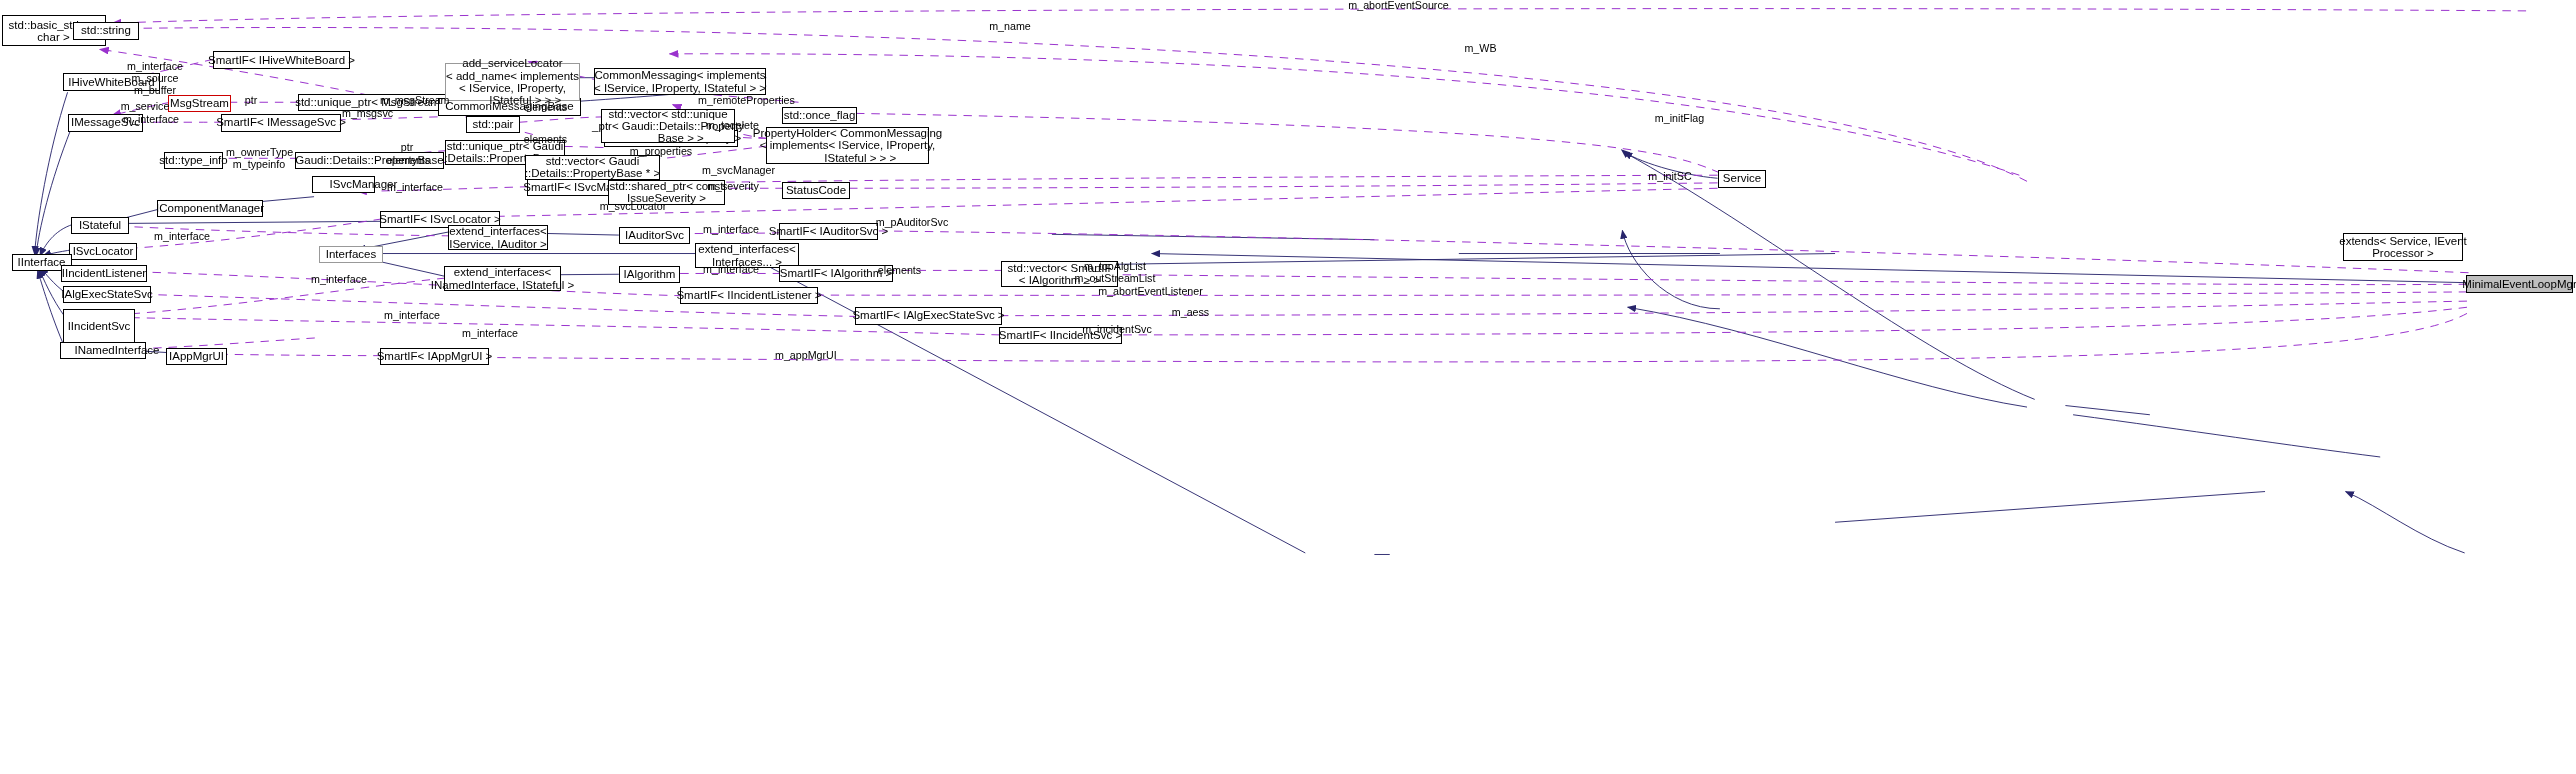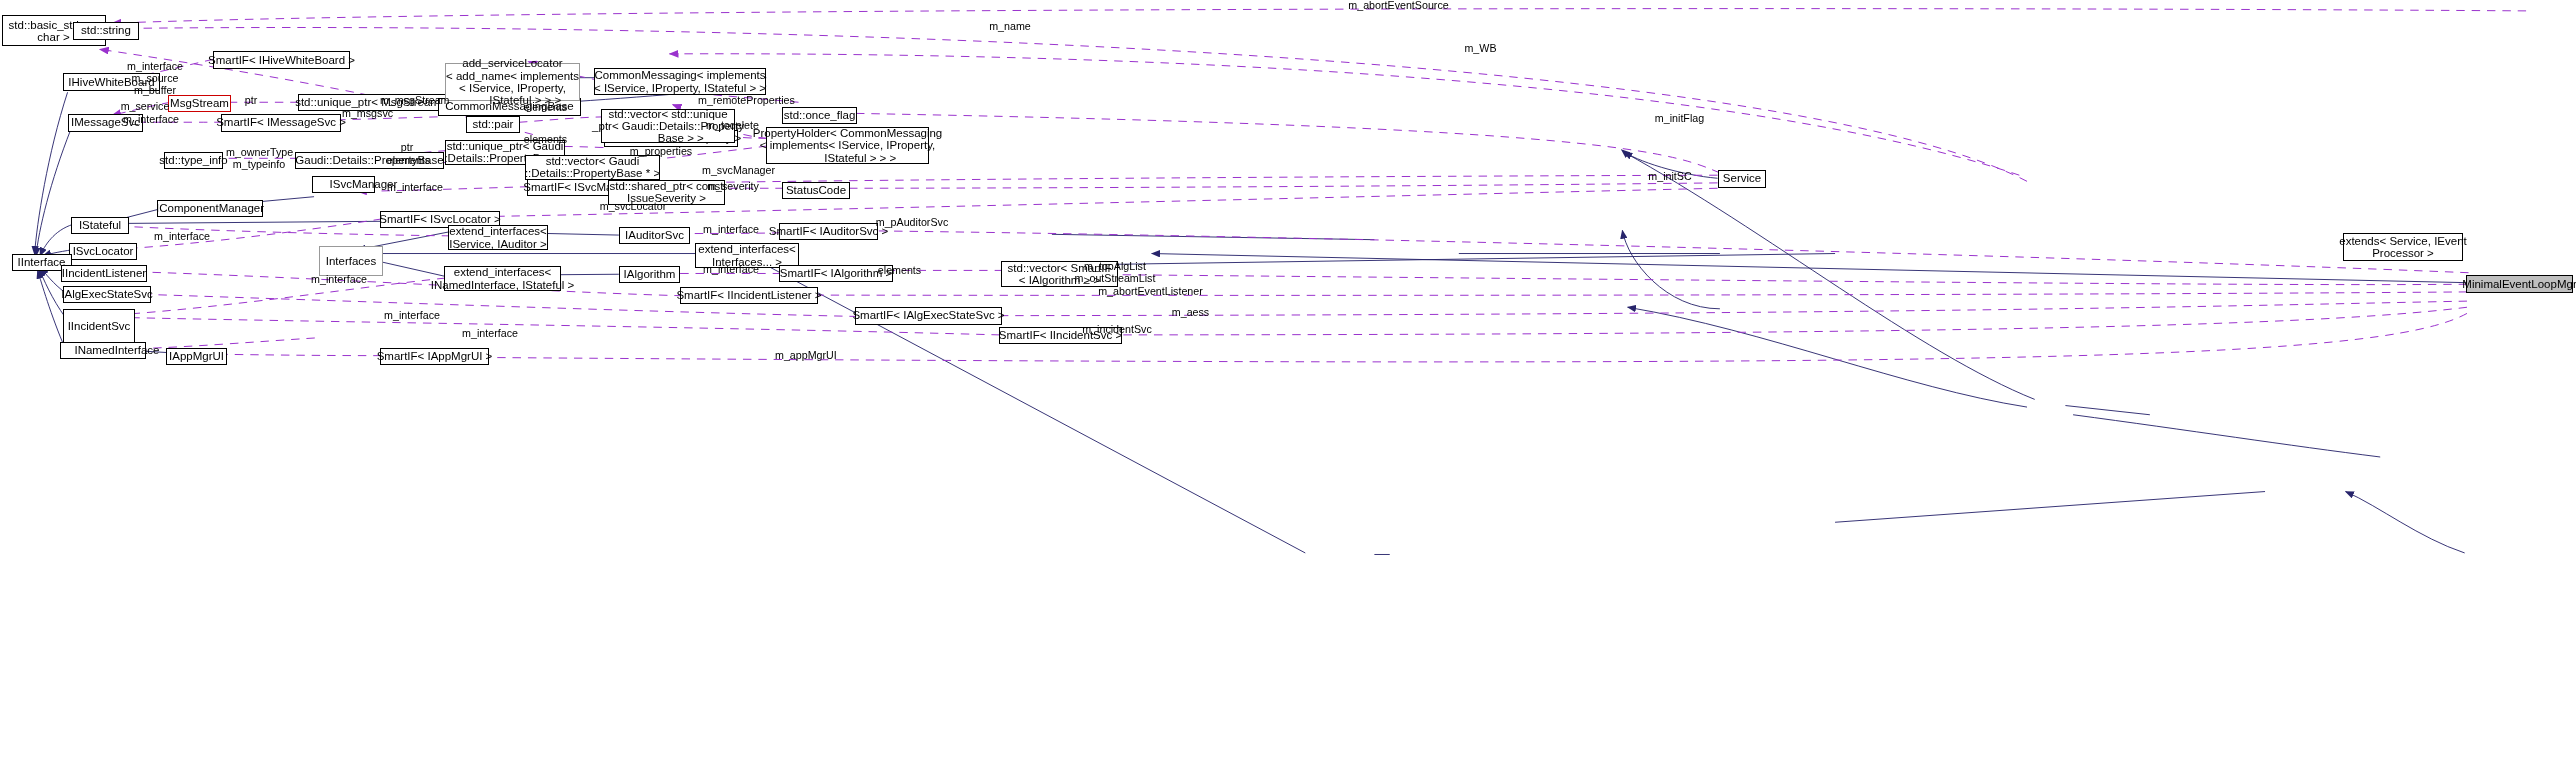--- a/index.html
+++ b/index.html
@@ -250,21 +250,21 @@
   <div class="node" style="left:157px;top:200px;  width:106px; height:17px;">IComponentManager</div>
   <div class="node" style="left:71px; top:217px;  width:58px;  height:17px;">IStateful</div>
   <div class="node" style="left:380px;top:211px;  width:120px; height:17px;">SmartIF&lt; ISvcLocator &gt;</div>
   <div class="node" style="left:69px; top:243px;  width:68px;  height:17px;">ISvcLocator</div>
   <div class="node" style="left:11.5px; top:254px;  width:60px;  height:17px;">IInterface</div>
   <div class="node" style="left:61px; top:265px;  width:86px; height:17px;">IIncidentListener</div>
   <div class="node" style="left:63px; top:286px;  width:88px; height:17px;">IAlgExecStateSvc</div>
   <div class="node" style="left:63px; top:309px;  width:72px;  height:35px;text-align:center;">IIncidentSvc</div>
   <div class="node" style="left:60px; top:342px;  width:86px; height:17px;padding-left:31px;">INamedInterface</div>
   <div class="node" style="left:166px;top:348px;  width:61px;  height:17px;">IAppMgrUI</div>
-  <div class="node grey" style="left:319px;top:246px;  width:64px;  height:30px;">Interfaces</div>
+  <div class="node grey" style="left:319px;top:246px;  width:64px;  height:17px;">Interfaces</div>
   <div class="node multi" style="left:448px;top:225px;  width:100px; height:25px;">extend_interfaces&lt;
 IService, IAuditor &gt;</div>
   <div class="node multi" style="left:444px;top:266px;  width:117px; height:25px;">extend_interfaces&lt;
 INamedInterface, IStateful &gt;</div>
   <div class="node multi" style="left:695px;top:243px;  width:104px; height:25px;">extend_interfaces&lt;
 Interfaces... &gt;</div>
   <div class="node" style="left:619px;top:227px;  width:71px;  height:17px;">IAuditorSvc</div>
   <div class="node" style="left:619px;top:266px;  width:61px;  height:17px;">IAlgorithm</div>
   <div class="node" style="left:779px;top:223px; width:99px; height:17px;">SmartIF&lt; IAuditorSvc &gt;</div>
   <div class="node" style="left:779px;top:265px; width:114px; height:17px;">SmartIF&lt; IAlgorithm &gt;</div>

